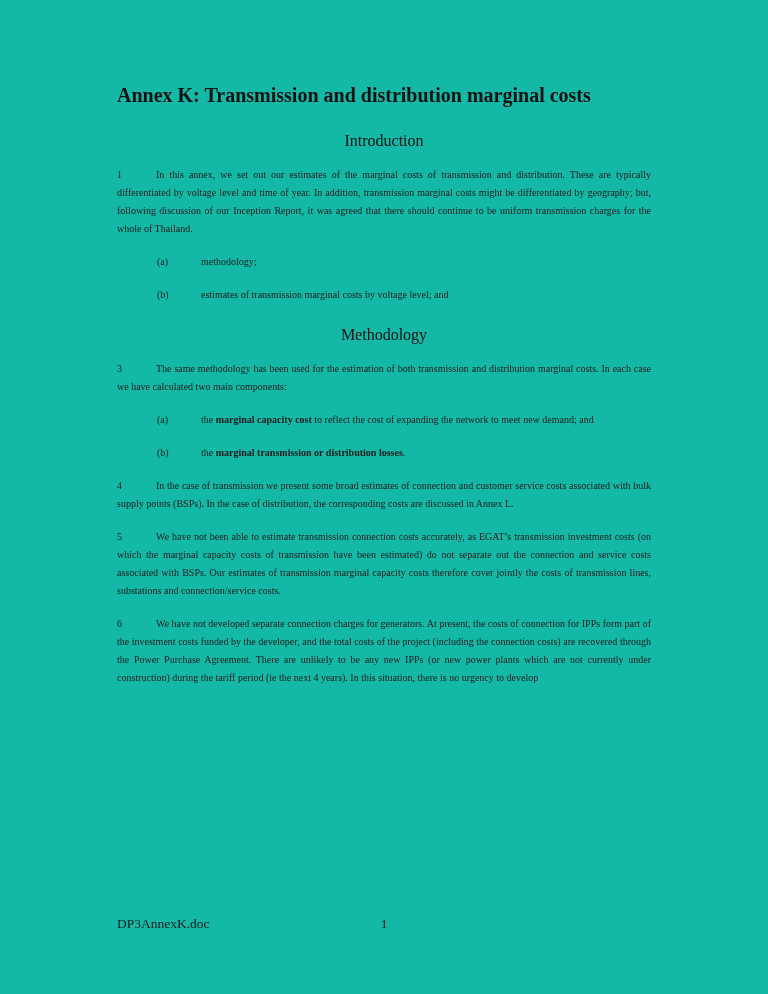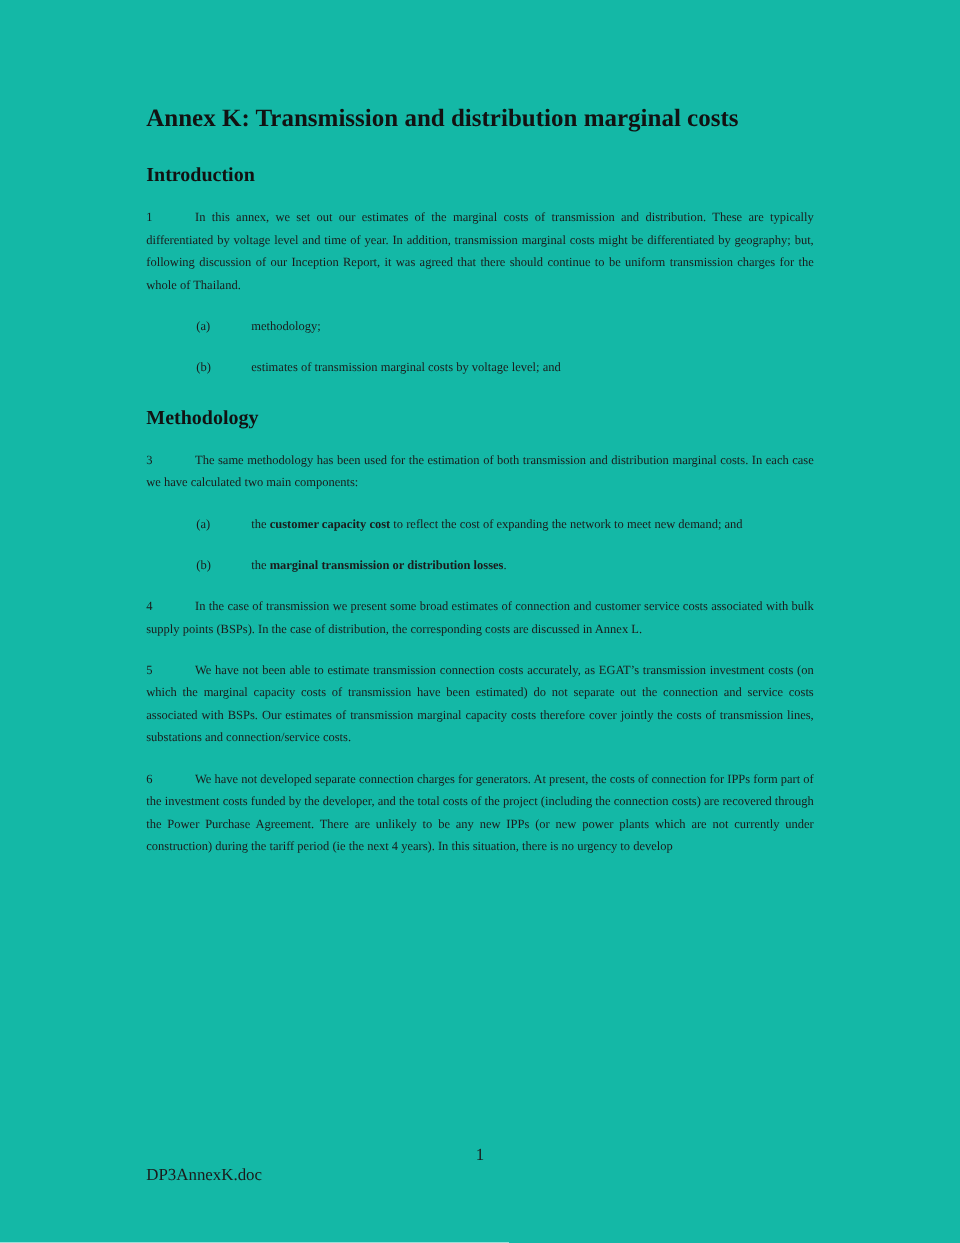--- a/index.html
+++ b/index.html
@@ -22,23 +22,24 @@
     margin: 0;
     font-size: 20px;
     font-weight: bold;
     line-height: 30px;
     text-align: justify;
     color: #121212;
   }
   .section-heading {
     margin: 21px 0 0 0;
     font-size: 16px;
-    font-weight: bold;
+    font-weight: normal;
     line-height: 20px;
     color: #121212;
+    text-align: center;
   }
   .para {
     margin: 15px 0 0 0;
     font-size: 10px;
     line-height: 18px;
     text-align: justify;
   }
   .pnum {
     display: inline-block;
     width: 39px;
@@ -59,21 +60,21 @@
   }
   .bold-run { font-weight: bold; }
   .footer {
     position: absolute;
     left: 117px;
     top: 916px;
     width: 534px;
     font-size: 13.5px;
     line-height: 16px;
   }
-  .footer-filename { position: absolute; left: 0; top: 16px; }
+  .footer-filename { position: absolute; left: 0; top: 0; }
   .footer-pagenum { position: absolute; left: 0; right: 0; top: 0; text-align: center; }
 </style>
 </head>
 <body>
 
 <div class="page">
   <div class="content">
 
     <h1 class="doc-title">Annex K: Transmission and distribution marginal costs</h1>
 
@@ -84,21 +85,21 @@
 
     <div class="list-item"><span class="list-label">(a)</span><span>methodology;</span></div>
 
     <div class="list-item"><span class="list-label">(b)</span><span>estimates of transmission marginal costs by voltage level; and</span></div>
 
 
     <h2 class="section-heading">Methodology</h2>
 
     <p class="para"><span class="pnum">3</span><span>The same methodology has been used for the estimation of both transmission and distribution marginal costs.  In each case we have calculated two main components:</span></p>
 
-    <div class="list-item"><span class="list-label">(a)</span><span>the </span><span class="bold-run">customer capacity cost</span><span> to reflect the cost of expanding the network to meet new demand; and</span></div>
+    <div class="list-item"><span class="list-label">(a)</span><span>the </span><span class="bold-run">marginal capacity cost</span><span> to reflect the cost of expanding the network to meet new demand; and</span></div>
 
     <div class="list-item"><span class="list-label">(b)</span><span>the </span><span class="bold-run">marginal transmission or distribution losses</span><span>.</span></div>
 
     <p class="para"><span class="pnum">4</span><span>In the case of transmission we present some broad estimates of connection and customer service costs associated with bulk supply points (BSPs). In the case of distribution, the corresponding costs are discussed in Annex L.</span></p>
 
     <p class="para"><span class="pnum">5</span><span>We have not been able to estimate transmission connection costs accurately, as EGAT’s transmission investment costs (on which the marginal capacity costs of transmission have been estimated) do not separate out the connection and service costs associated with BSPs.  Our estimates of transmission marginal capacity costs therefore cover jointly the costs of transmission lines, substations and connection/service costs.</span></p>
 
     <p class="para"><span class="pnum">6</span><span>We have not developed separate connection charges for generators.  At present, the costs of connection for IPPs form part of the investment costs funded by the developer, and the total costs of the project (including the connection costs) are recovered through the Power Purchase Agreement.  There are unlikely to be any new IPPs (or new power plants which are not currently under construction) during the tariff period (ie the next 4 years).  In this situation, there is no urgency to develop</span></p>
 
   </div>

